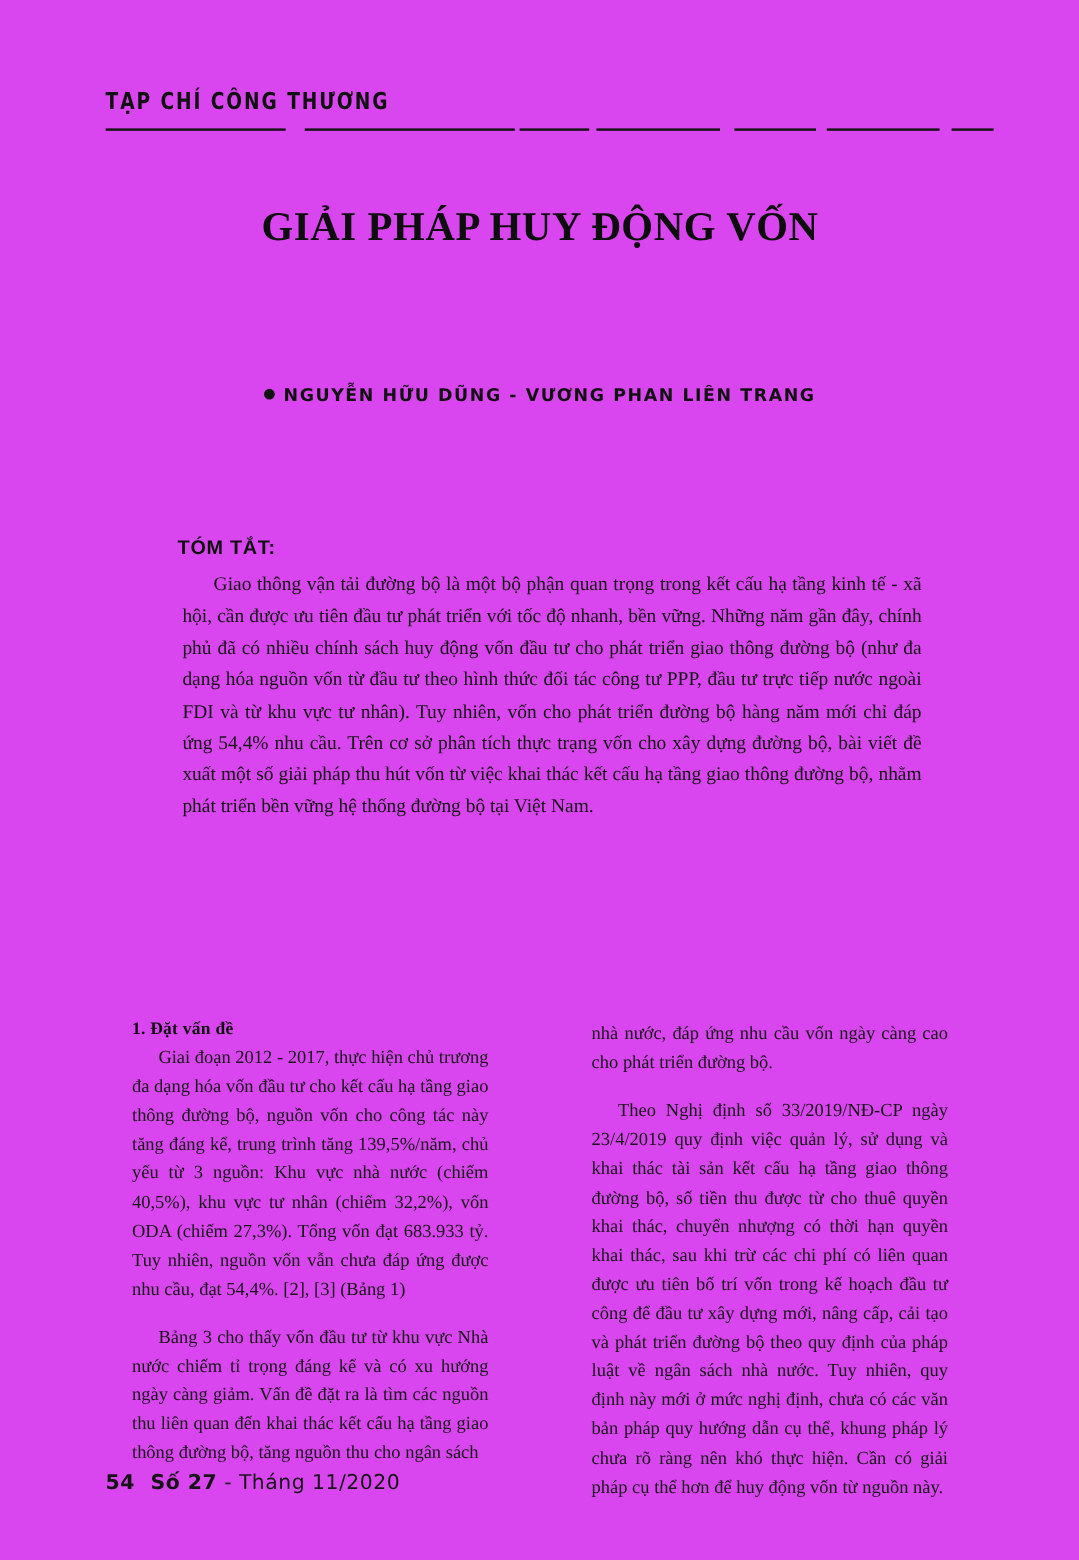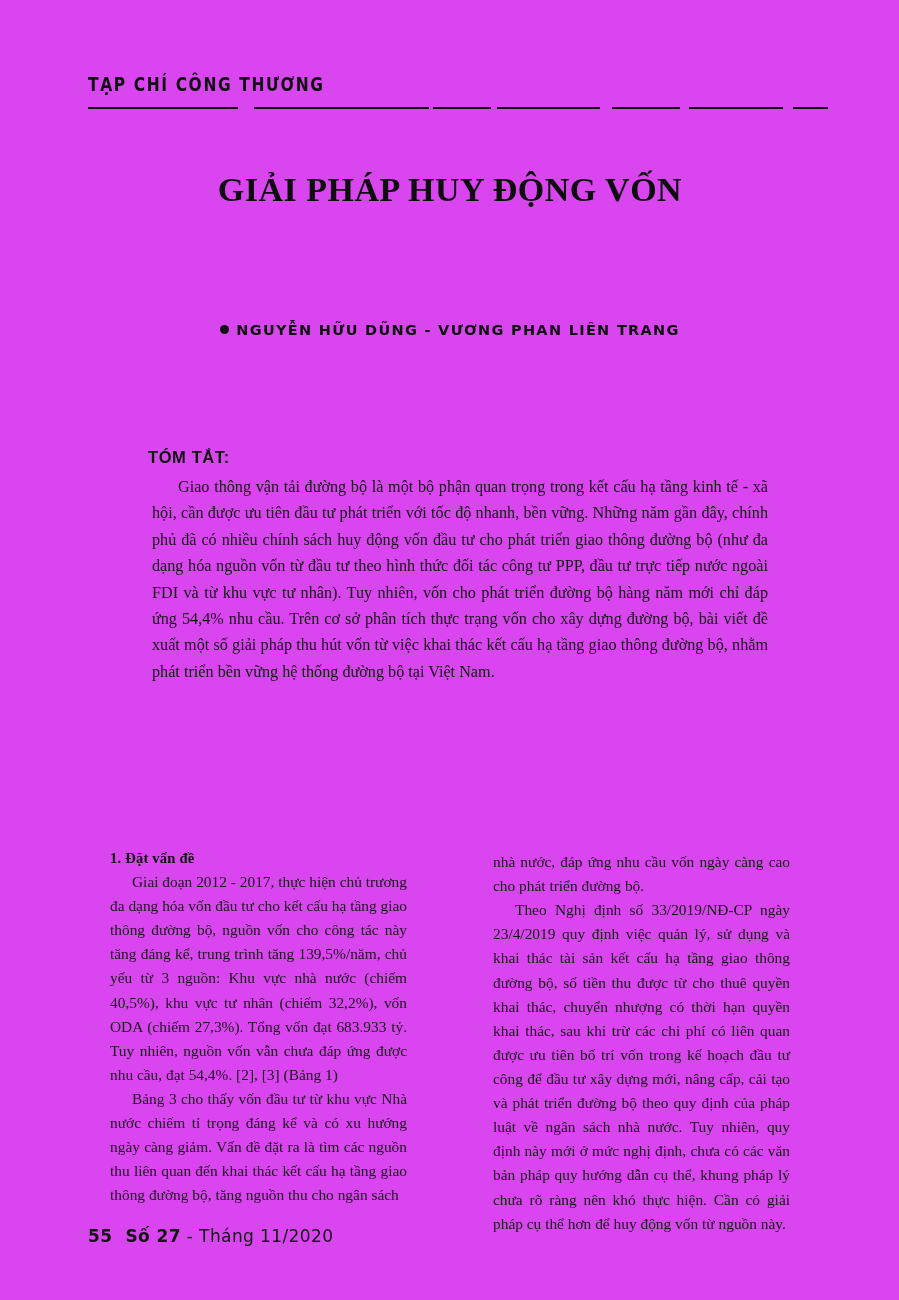--- a/index.html
+++ b/index.html
@@ -146,21 +146,21 @@
     color: #0f0f0f;
   }
   .col p {
     margin: 0;
     font-size: 15.4px;
     line-height: 1.565;
     text-align: justify;
     text-indent: 22px;
     color: #161616;
   }
-  .col p + p { margin-top: 0; }
+  .col p + p { margin-top: 16px; }
 
   
   .footer {
     position: absolute;
     left: 88px;
     top: 1226px;
     font-family: "DejaVu Sans", sans-serif;
     font-size: 17px;
     color: #141414;
     white-space: nowrap;
@@ -221,16 +221,16 @@
       <p>Giai đoạn 2012 - 2017, thực hiện chủ trương đa dạng hóa vốn đầu tư cho kết cấu hạ tầng giao thông đường bộ, nguồn vốn cho công tác này tăng đáng kể, trung trình tăng 139,5%/năm, chủ yếu từ 3 nguồn: Khu vực nhà nước (chiếm 40,5%), khu vực tư nhân (chiếm 32,2%), vốn ODA (chiếm 27,3%). Tổng vốn đạt 683.933 tỷ. Tuy nhiên, nguồn vốn vẫn chưa đáp ứng được nhu cầu, đạt 54,4%. [2], [3] (Bảng 1)</p>
       <p>Bảng 3 cho thấy vốn đầu tư từ khu vực Nhà nước chiếm tỉ trọng đáng kể và có xu hướng ngày càng giảm. Vấn đề đặt ra là tìm các nguồn thu liên quan đến khai thác kết cấu hạ tầng giao thông đường bộ, tăng nguồn thu cho ngân sách</p>
     </div>
     <div class="col">
       <p style="text-indent:0;">nhà nước, đáp ứng nhu cầu vốn ngày càng cao cho phát triển đường bộ.</p>
       <p>Theo Nghị định số 33/2019/NĐ-CP ngày 23/4/2019 quy định việc quản lý, sử dụng và khai thác tài sản kết cấu hạ tầng giao thông đường bộ, số tiền thu được từ cho thuê quyền khai thác, chuyển nhượng có thời hạn quyền khai thác, sau khi trừ các chi phí có liên quan được ưu tiên bố trí vốn trong kế hoạch đầu tư công để đầu tư xây dựng mới, nâng cấp, cải tạo và phát triển đường bộ theo quy định của pháp luật về ngân sách nhà nước. Tuy nhiên, quy định này mới ở mức nghị định, chưa có các văn bản pháp quy hướng dẫn cụ thể, khung pháp lý chưa rõ ràng nên khó thực hiện. Cần có giải pháp cụ thể hơn để huy động vốn từ nguồn này.</p>
     </div>
   </div>
 
   <div class="footer">
-    <span class="pg">55</span><span class="issue">Số 27</span><span class="issue-rest"> - Tháng 11/2020</span>
+    <span class="pg">54</span><span class="issue">Số 27</span><span class="issue-rest"> - Tháng 11/2020</span>
   </div>
 
 </div>
 
 </body></html>

